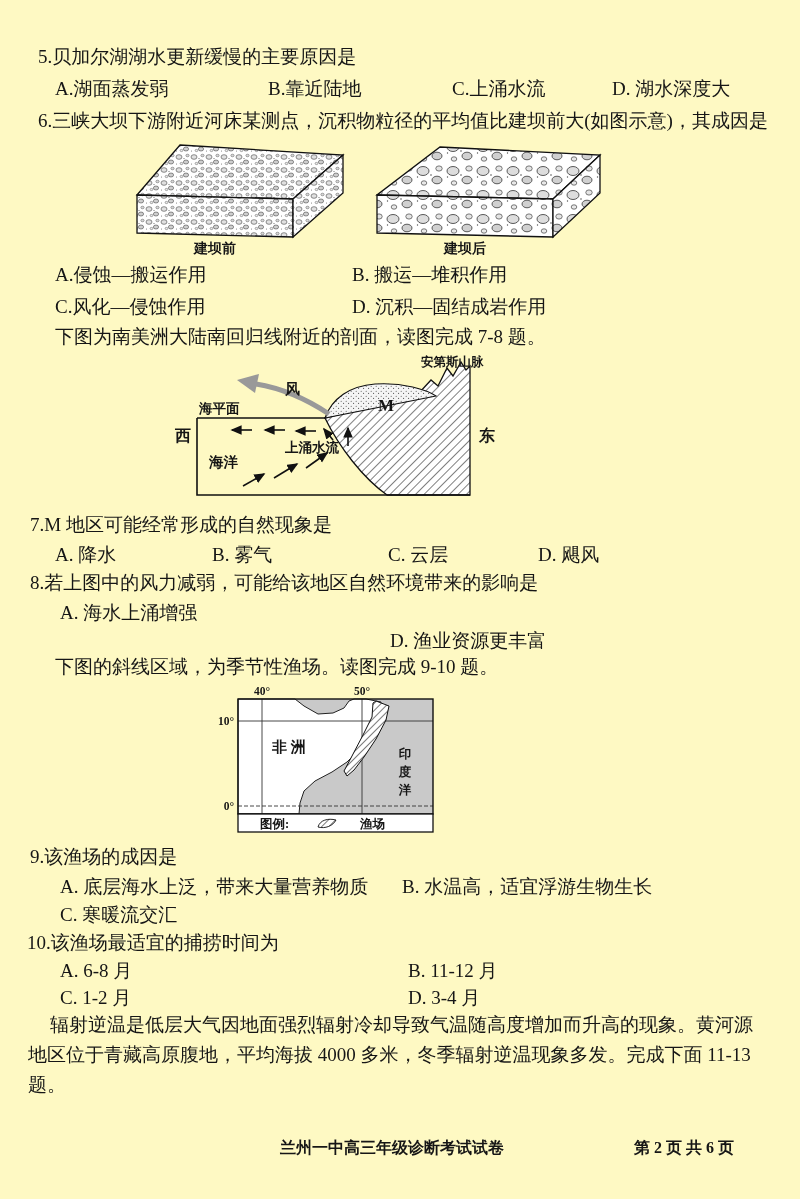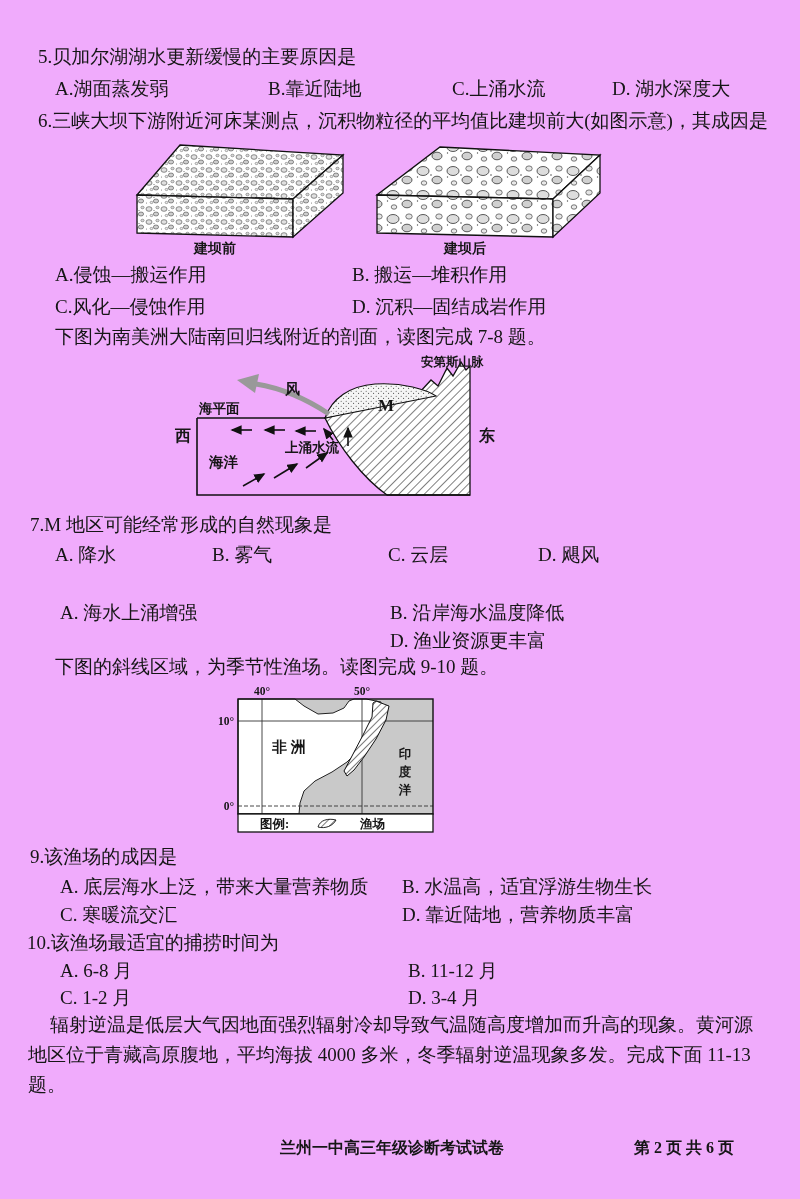--- a/index.html
+++ b/index.html
@@ -1,21 +1,21 @@
 <!DOCTYPE html>
 <html><head>
 <meta charset="utf-8">
 <style>
   * { box-sizing: border-box; }
   html, body { margin: 0; padding: 0; background: #ffffff; }
   .page {
     position: relative;
     width: 800px;
     height: 1199px;
-    background: #f0abfc;
+    background: #fef9c3;
     font-family: "Liberation Serif", "DejaVu Serif", serif;
     color: #161616;
     overflow: hidden;
   }
   .t {
     position: absolute;
     white-space: nowrap;
     font-size: 19px;
     line-height: 1.2;
   }
@@ -129,22 +129,22 @@
     <text x="74" y="117" font-size="14.5" font-weight="bold">海洋</text>
     <text x="150" y="102" font-size="13.5" font-weight="bold">上涌水流</text>
   </svg>
 
   <div class="t" style="left:30px; top:514px">7.M 地区可能经常形成的自然现象是</div>
   <div class="t" style="left:55px; top:544px">A. 降水</div>
   <div class="t" style="left:212px; top:544px">B. 雾气</div>
   <div class="t" style="left:388px; top:544px">C. 云层</div>
   <div class="t" style="left:538px; top:544px">D. 飓风</div>
 
+  <div class="t" style="left:30px; top:572px">8.若上图中的风力减弱，可能给该地区自然环境带来的影响是</div>
   <div class="t" style="left:60px; top:602px">A. 海水上涌增强</div>
-  <div class="t" style="left:390px; top:602px">B. 沿岸海水温度降低</div>
   <div class="t" style="left:390px; top:630px">D. 渔业资源更丰富</div>
 
   <div class="t" style="left:55px; top:656px">下图的斜线区域，为季节性渔场。读图完成 9-10 题。</div>
 
   <svg class="fig" style="left:200px; top:686px" width="245" height="152" viewBox="0 0 245 152">
     <defs>
       <pattern id="hatch2" width="5" height="5" patternUnits="userSpaceOnUse" patternTransform="rotate(45)">
         <rect width="5" height="5" fill="#ffffff"></rect>
         <line x1="0" y1="0" x2="0" y2="5" stroke="#222" stroke-width="1.2"></line>
       </pattern>
@@ -177,21 +177,20 @@
     <rect x="38" y="128" width="195" height="18" fill="#ffffff" stroke="#111" stroke-width="1.3"></rect>
     <text x="60" y="142" font-size="12.5" font-weight="bold">图例:</text>
     <path d="M118,141 C120,134 128,132 136,134 C133,140 125,143 118,141 Z" fill="url(#hatch2)" stroke="#111" stroke-width="0.9"></path>
     <text x="160" y="142" font-size="12.5" font-weight="bold">渔场</text>
   </svg>
 
   <div class="t" style="left:30px; top:846px">9.该渔场的成因是</div>
   <div class="t" style="left:60px; top:876px">A. 底层海水上泛，带来大量营养物质</div>
   <div class="t" style="left:402px; top:876px">B. 水温高，适宜浮游生物生长</div>
   <div class="t" style="left:60px; top:904px">C. 寒暖流交汇</div>
-  <div class="t" style="left:402px; top:904px">D. 靠近陆地，营养物质丰富</div>
 
   <div class="t" style="left:27px; top:932px">10.该渔场最适宜的捕捞时间为</div>
   <div class="t" style="left:60px; top:960px">A. 6-8 月</div>
   <div class="t" style="left:408px; top:960px">B. 11-12 月</div>
   <div class="t" style="left:60px; top:987px">C. 1-2 月</div>
   <div class="t" style="left:408px; top:987px">D. 3-4 月</div>
 
   <div class="t" style="left:50px; top:1014px">辐射逆温是低层大气因地面强烈辐射冷却导致气温随高度增加而升高的现象。黄河源</div>
   <div class="t" style="left:28px; top:1044px">地区位于青藏高原腹地，平均海拔 4000 多米，冬季辐射逆温现象多发。完成下面 11-13</div>
   <div class="t" style="left:28px; top:1074px">题。</div>

